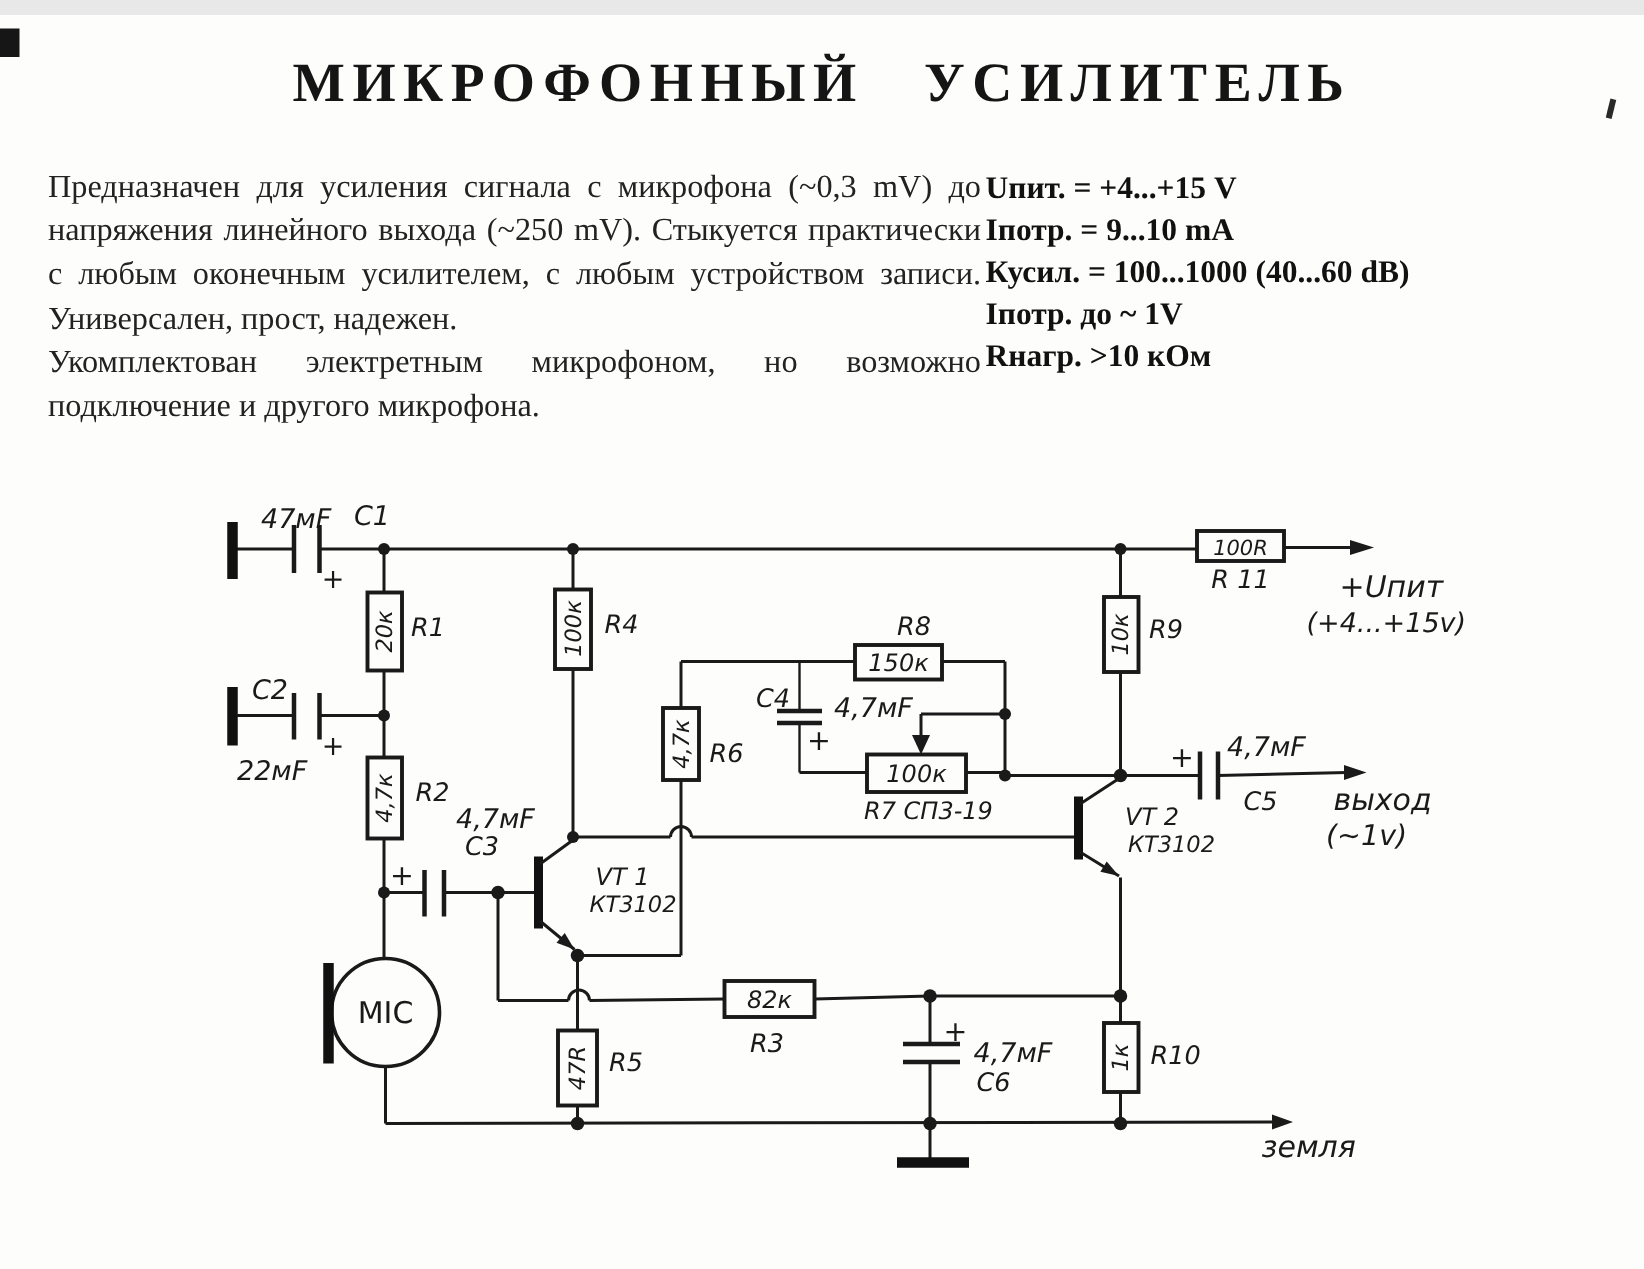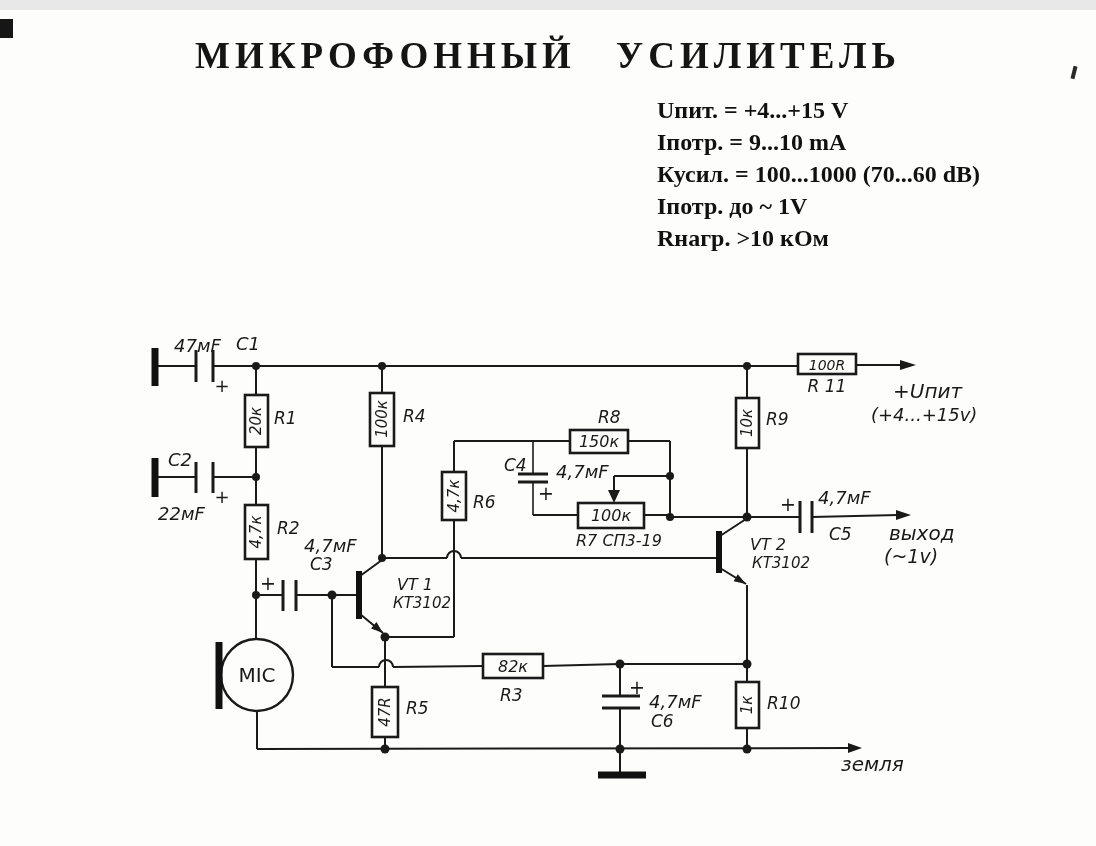--- a/index.html
+++ b/index.html
@@ -2,21 +2,21 @@
 <html><head>
 <meta charset="utf-8">
 <style>
   html,body{margin:0;padding:0;background:#e8e8e8;}
   .page{position:relative;width:1096px;height:846px;background:#fdfdfc;
         font-family:"Liberation Serif",serif;color:#1a1a1a;overflow:hidden;margin:10px auto;}
   .title{position:absolute;top:24px;left:0;width:100%;text-align:center;
          font-size:37px;font-weight:bold;letter-spacing:5px;word-spacing:26px;color:#151515;}
   .desc{position:absolute;left:32px;top:100px;width:622px;font-size:21.5px;
         line-height:1.36;text-align:justify;color:#222;}
-  .specs{position:absolute;left:657px;top:84px;width:412px;font-size:24px;
+  .specs{position:absolute;left:657px;top:101px;width:412px;font-size:21px;
          font-weight:bold;line-height:1.335;color:#111;}
   .specs div{white-space:nowrap;}
   svg.schem{position:absolute;left:0;top:0;}
   .wire{stroke:#1a1a1a;stroke-width:2;fill:none;}
   .wire-thin{stroke:#1a1a1a;stroke-width:1.6;fill:none;}
   .plate{stroke:#1a1a1a;stroke-width:3;fill:none;}
   .bar{stroke:#111;stroke-width:7;fill:none;}
   .tbar{stroke:#111;stroke-width:6;fill:none;}
   .comp{stroke:#1a1a1a;stroke-width:2.6;fill:#fdfdfc;}
   .dot{fill:#1a1a1a;stroke:none;}
@@ -31,26 +31,28 @@
 <body>
 
 <div class="page">
 
   <div class="artifact-dash"></div>
   <div class="artifact-tick"></div>
 
   <div class="title">МИКРОФОННЫЙ УСИЛИТЕЛЬ</div>
 
   <div class="desc">
+    <div>Предназначен для усиления сигнала с микрофона (~0,3 mV) до напряжения линейного выхода (~250 mV). Стыкуется практически с любым оконечным усилителем, с любым устройством записи. Универсален, прост, надежен.</div>
+    <div>Укомплектован электретным микрофоном, но возможно подключение и другого микрофона.</div>
   </div>
 
   <div class="specs">
     <div>Uпит. = +4...+15 V</div>
     <div>Iпотр. = 9...10 mA</div>
-    <div>Кусил. = 100...1000 (70...60 dB)</div>
+    <div>Кусил. = 100...1000 (40...60 dB)</div>
     <div>Iпотр. до ~ 1V</div>
     <div>Rнагр. &gt;10 кОм</div>
   </div>
 
   <svg class="schem" width="1096" height="846" viewBox="0 0 1096 846">
 
     <g>
       <line class="wire" x1="158" y1="356" x2="196" y2="356"></line>
       <line class="wire" x1="213" y1="356" x2="798" y2="356"></line>
       <line class="wire" x1="856" y1="355" x2="902" y2="355"></line>

